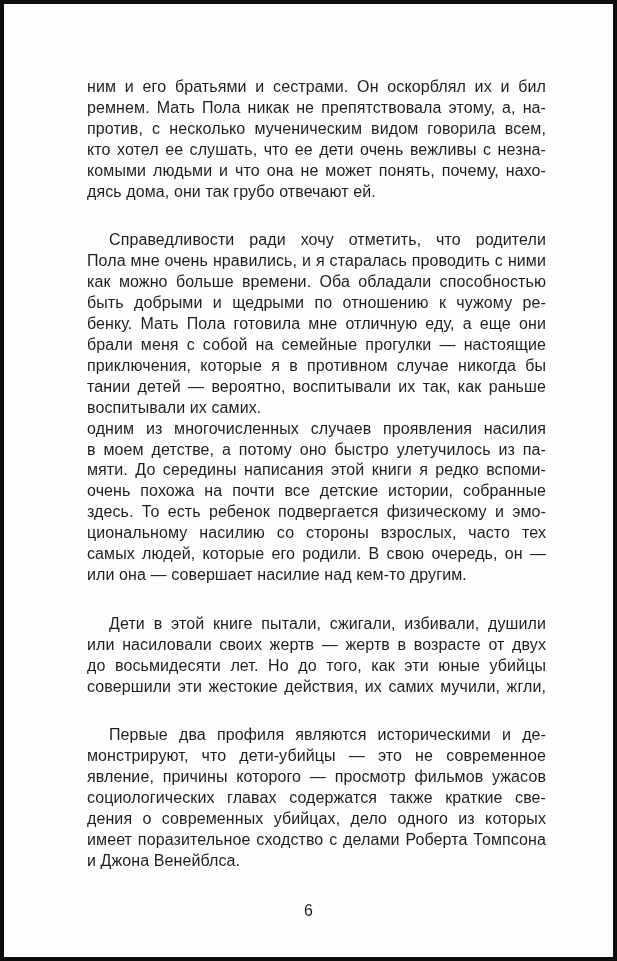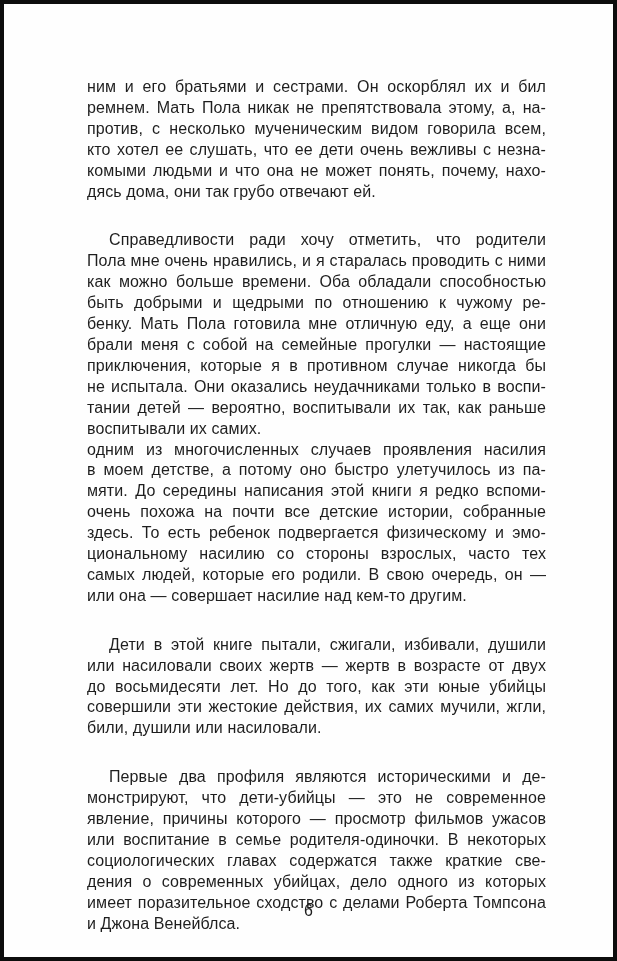--- a/index.html
+++ b/index.html
@@ -62,39 +62,36 @@
       <div class="line">кто хотел ее слушать, что ее дети очень вежливы с незна-</div>
       <div class="line">комыми людьми и что она не может понять, почему, нахо-</div>
       <div class="line para-end">дясь дома, они так грубо отвечают ей.</div>
       <div class="line indent">Справедливости ради хочу отметить, что родители</div>
       <div class="line">Пола мне очень нравились, и я старалась проводить с ними</div>
       <div class="line">как можно больше времени. Оба обладали способностью</div>
       <div class="line">быть добрыми и щедрыми по отношению к чужому ре-</div>
       <div class="line">бенку. Мать Пола готовила мне отличную еду, а еще они</div>
       <div class="line">брали меня с собой на семейные прогулки — настоящие</div>
       <div class="line">приключения, которые я в противном случае никогда бы</div>
-      <div class="line">не испытала. Они оказались неудачниками только в воспи-</div>
       <div class="line">тании детей — вероятно, воспитывали их так, как раньше</div>
       <div class="line para-end">воспитывали их самих.</div>
       <div class="line">одним из многочисленных случаев проявления насилия</div>
       <div class="line">в моем детстве, а потому оно быстро улетучилось из па-</div>
       <div class="line">мяти. До середины написания этой книги я редко вспоми-</div>
       <div class="line">очень похожа на почти все детские истории, собранные</div>
       <div class="line">здесь. То есть ребенок подвергается физическому и эмо-</div>
       <div class="line">циональному насилию со стороны взрослых, часто тех</div>
       <div class="line">самых людей, которые его родили. В свою очередь, он —</div>
       <div class="line para-end">или она — совершает насилие над кем-то другим.</div>
       <div class="line indent">Дети в этой книге пытали, сжигали, избивали, душили</div>
       <div class="line">или насиловали своих жертв — жертв в возрасте от двух</div>
       <div class="line">до восьмидесяти лет. Но до того, как эти юные убийцы</div>
       <div class="line">совершили эти жестокие действия, их самих мучили, жгли,</div>
-      <div class="line para-end">били, душили или насиловали.</div>
       <div class="line indent">Первые два профиля являются историческими и де-</div>
       <div class="line">монстрируют, что дети-убийцы — это не современное</div>
       <div class="line">явление, причины которого — просмотр фильмов ужасов</div>
-      <div class="line">или воспитание в семье родителя-одиночки. В некоторых</div>
       <div class="line">социологических главах содержатся также краткие све-</div>
       <div class="line">дения о современных убийцах, дело одного из которых</div>
       <div class="line">имеет поразительное сходство с делами Роберта Томпсона</div>
       <div class="line para-end">и Джона Венейблса.</div>
     </div>
   <div class="page-number">6</div>
 </div>
 
 </body></html>

